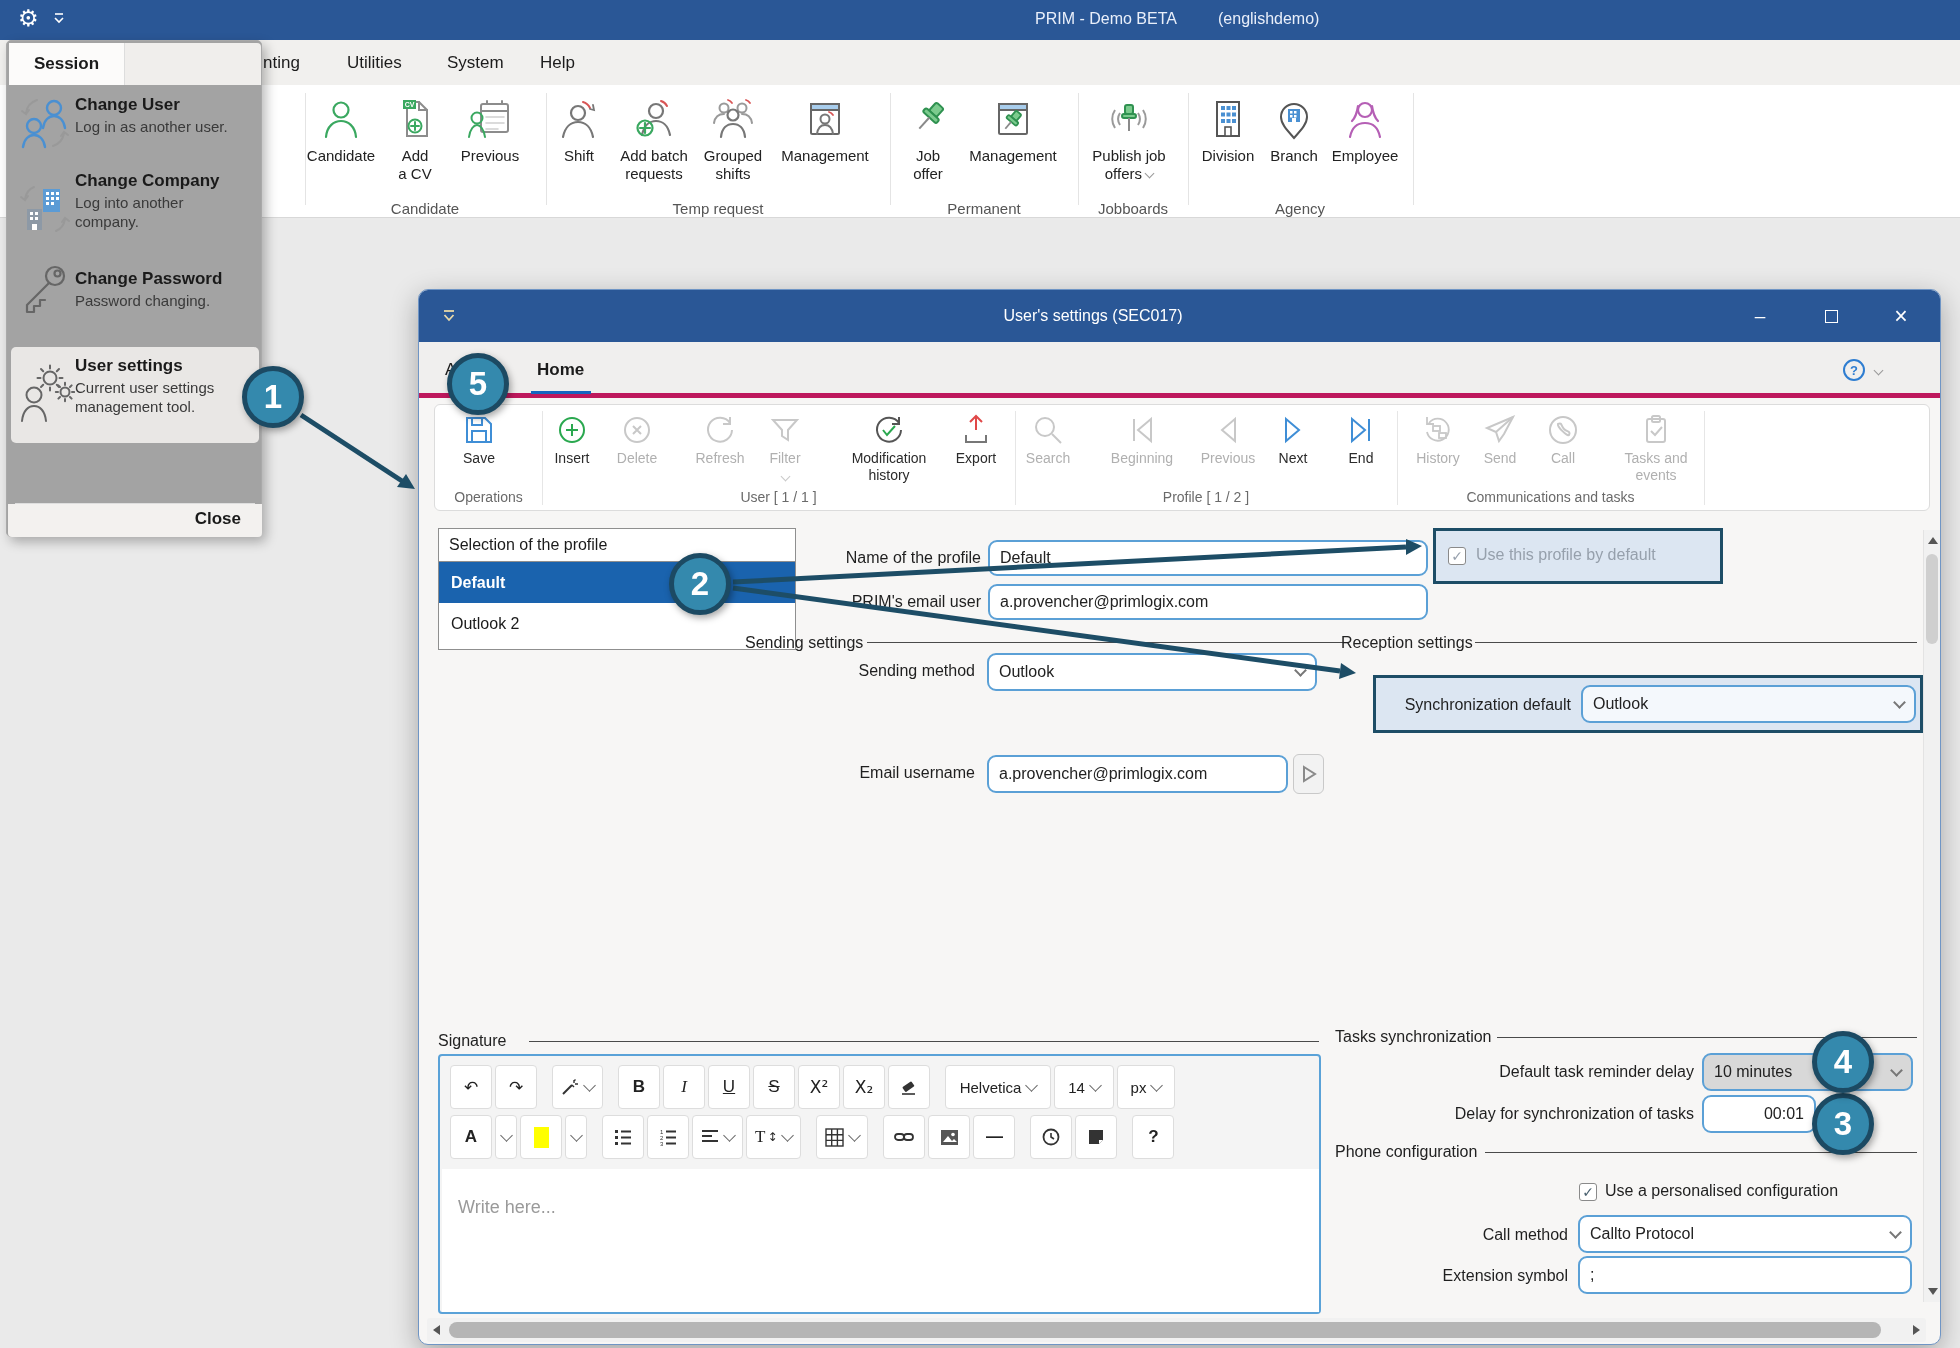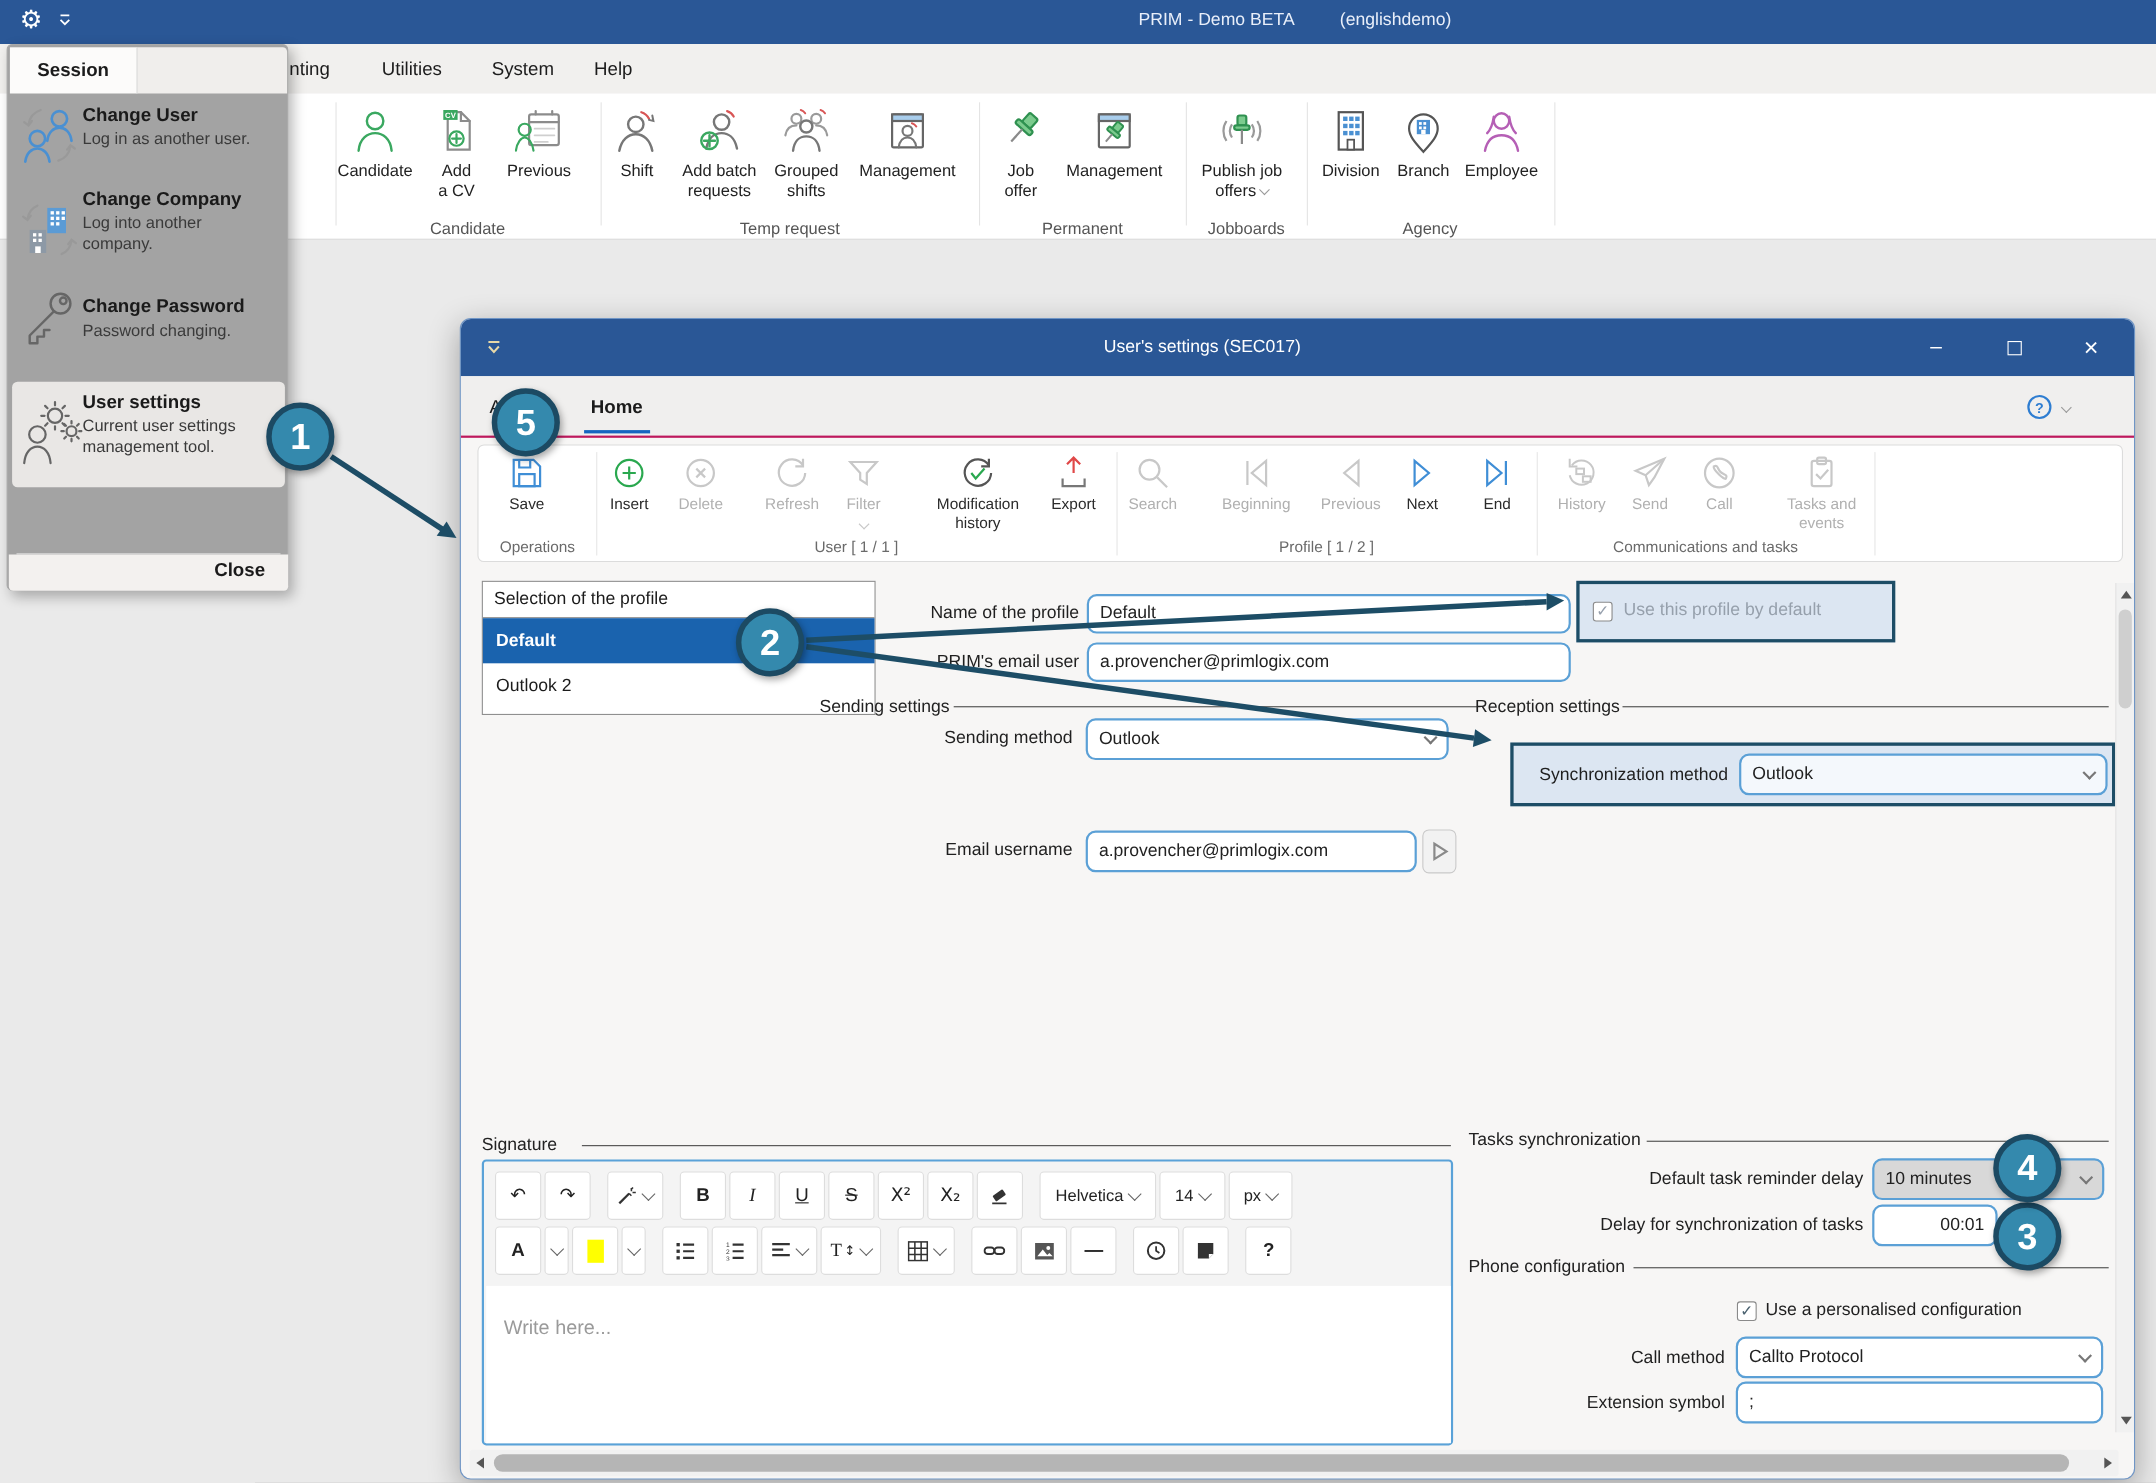--- a/index.html
+++ b/index.html
@@ -29,21 +29,21 @@
 .sp-desc{position:absolute;left:64px;font-size:15px;color:#3a3a3a;line-height:19px;white-space:nowrap}
 .sp-ico{position:absolute;left:8px}
 .sp-sep{position:absolute;left:8px;top:462px;width:240px;height:1px;background:#dedede}
 .sp-foot{position:absolute;left:1px;top:463px;width:254px;height:33px;background:#f3f1ef;border-radius:0 0 4px 4px}
 .sp-close{position:absolute;right:20px;top:468px;font-size:17px;font-weight:bold;color:#1a1a1a}
 
 #dlg{position:absolute;left:418px;top:289px;width:1523px;height:1056px;background:#f7f6f5;border:1px solid #6f95c5;border-radius:10px;box-shadow:0 8px 28px rgba(0,0,0,.3);z-index:10}
 #dlg-tb{position:absolute;left:0;top:0;width:1521px;height:52px;background:#2a5796;border-radius:9px 9px 0 0}
 #dlg-title{position:absolute;left:0;top:0;width:1348px;height:52px;display:flex;align-items:center;justify-content:center;color:#fff;font-size:16px}
 .wbtn{position:absolute;top:8px;width:42px;height:36px;display:flex;align-items:center;justify-content:center;color:#fff;font-size:19px}
-#tabstrip{position:absolute;left:0;top:52px;width:1521px;height:56px;background:#f0efee;border-bottom:2px solid #be185d}
+#tabstrip{position:absolute;left:0;top:52px;width:1521px;height:56px;background:#f0efee;border-bottom:5px solid #be185d}
 .dtab{position:absolute;top:0;height:56px;display:flex;align-items:center;font-size:17px;color:#1b1b1b}
 #home-ul{position:absolute;left:112px;top:49px;width:60px;height:3px;background:#1565c0}
 #help-ic{position:absolute;left:1424px;top:17px;width:22px;height:22px;border:2px solid #2e7dd1;border-radius:50%;color:#2e7dd1;font-size:13px;font-weight:bold;display:flex;align-items:center;justify-content:center}
 #tcard{position:absolute;left:15px;top:114px;width:1496px;height:107px;background:#fff;border:1px solid #dcdcdc;border-radius:6px}
 .tbtn{position:absolute;top:8px;text-align:center;font-size:14px;line-height:17px;color:#2b2b2b}
 .tbtn.dis{color:#b0b0b0}
 .tbtn svg{display:block;margin:0 auto 3px}
 .tgl{position:absolute;top:84px;height:20px;text-align:center;font-size:14px;color:#6a6a6a}
 .tsep{position:absolute;top:6px;height:94px;width:1px;background:#e6e6e6}
 
@@ -472,21 +472,21 @@
     <div class="sect" style="left:922px;top:343px">Reception settings</div>
     <div class="hline" style="left:1056px;top:352px;width:442px"></div>
 
     <div class="flabel" style="left:256px;top:370px;width:300px">Sending method</div>
     <div class="inp" style="left:568px;top:363px;width:330px;height:38px">
         <span>Outlook</span>
         <span class="chev"></span>
       </div>
 
     <div class="hibox" style="left:954px;top:385px;width:550px;height:58px">
-      <div class="flabel" style="left:0;top:16px;width:195px">Synchronization method</div>
+      <div class="flabel" style="left:0;top:16px;width:195px">Synchronization default</div>
       <div class="inp" style="left:205px;top:7px;width:335px;height:38px;background:#f4f8fc">
           <span>Outlook</span>
           <span class="chev"></span>
         </div>
     </div>
 
     <div class="flabel" style="left:256px;top:472px;width:300px">Email username</div>
     <div class="inp" style="left:568px;top:465px;width:301px;height:38px">
         <span>a.provencher@primlogix.com</span>
       </div>

